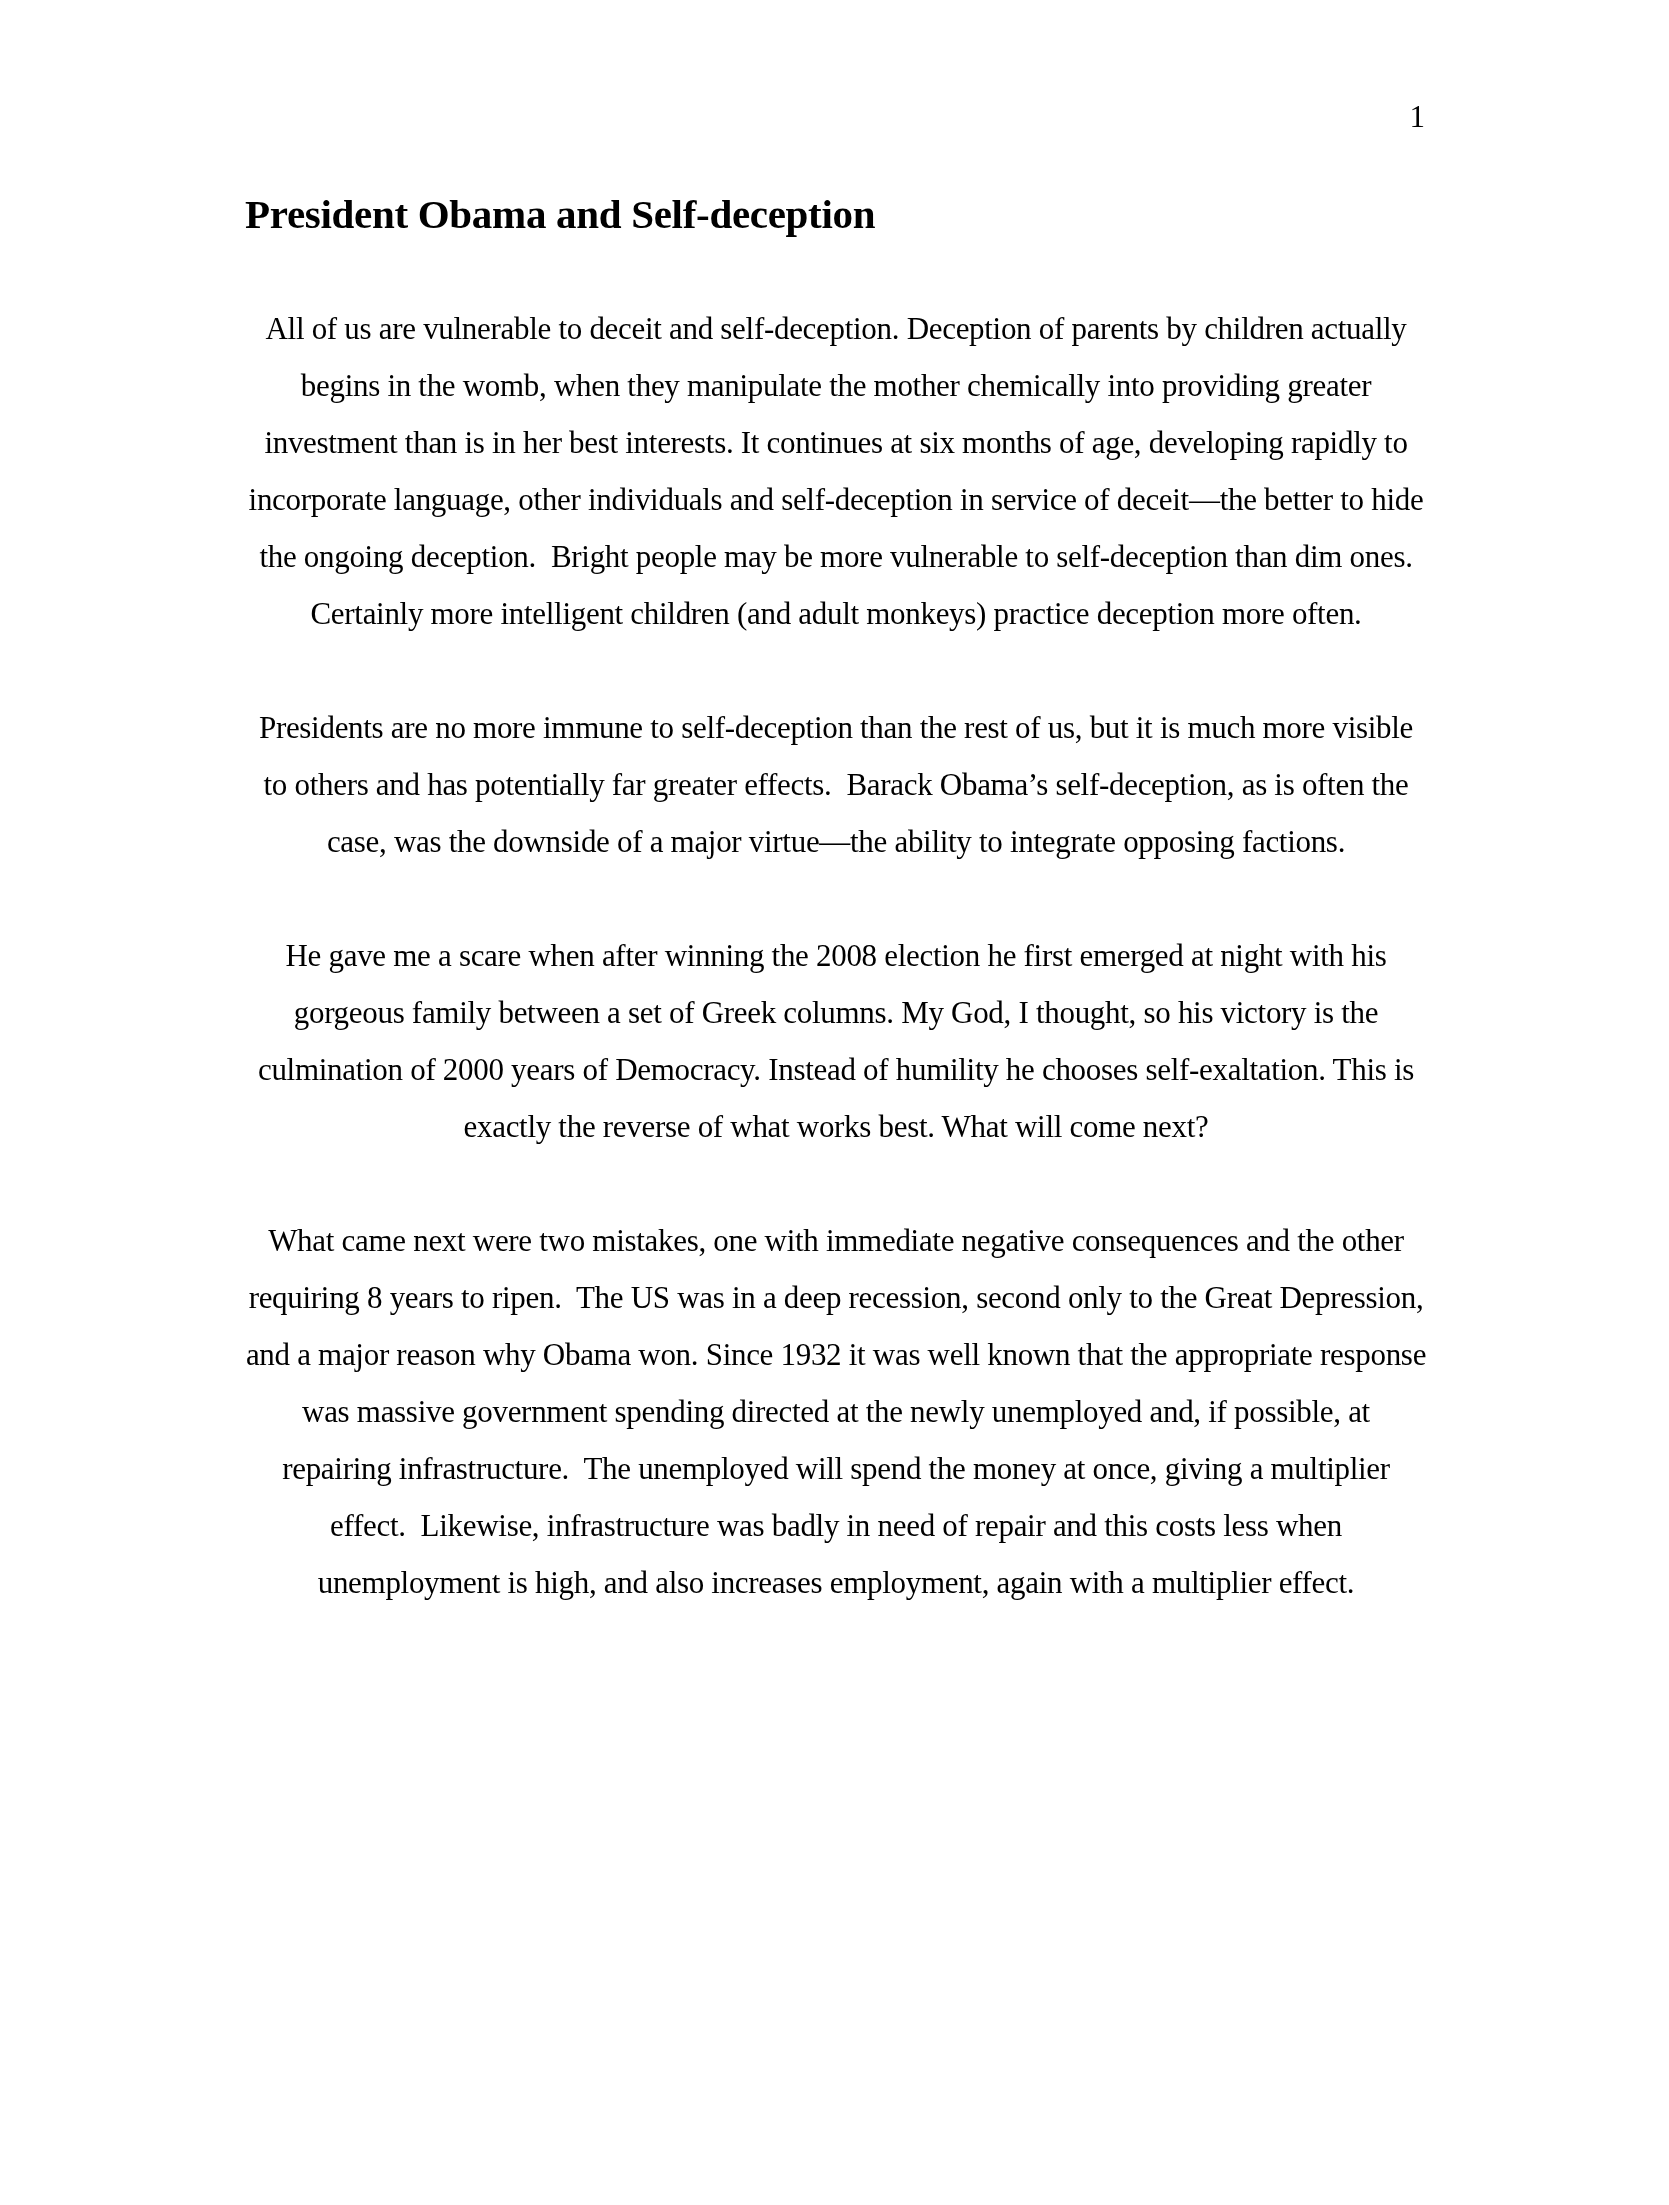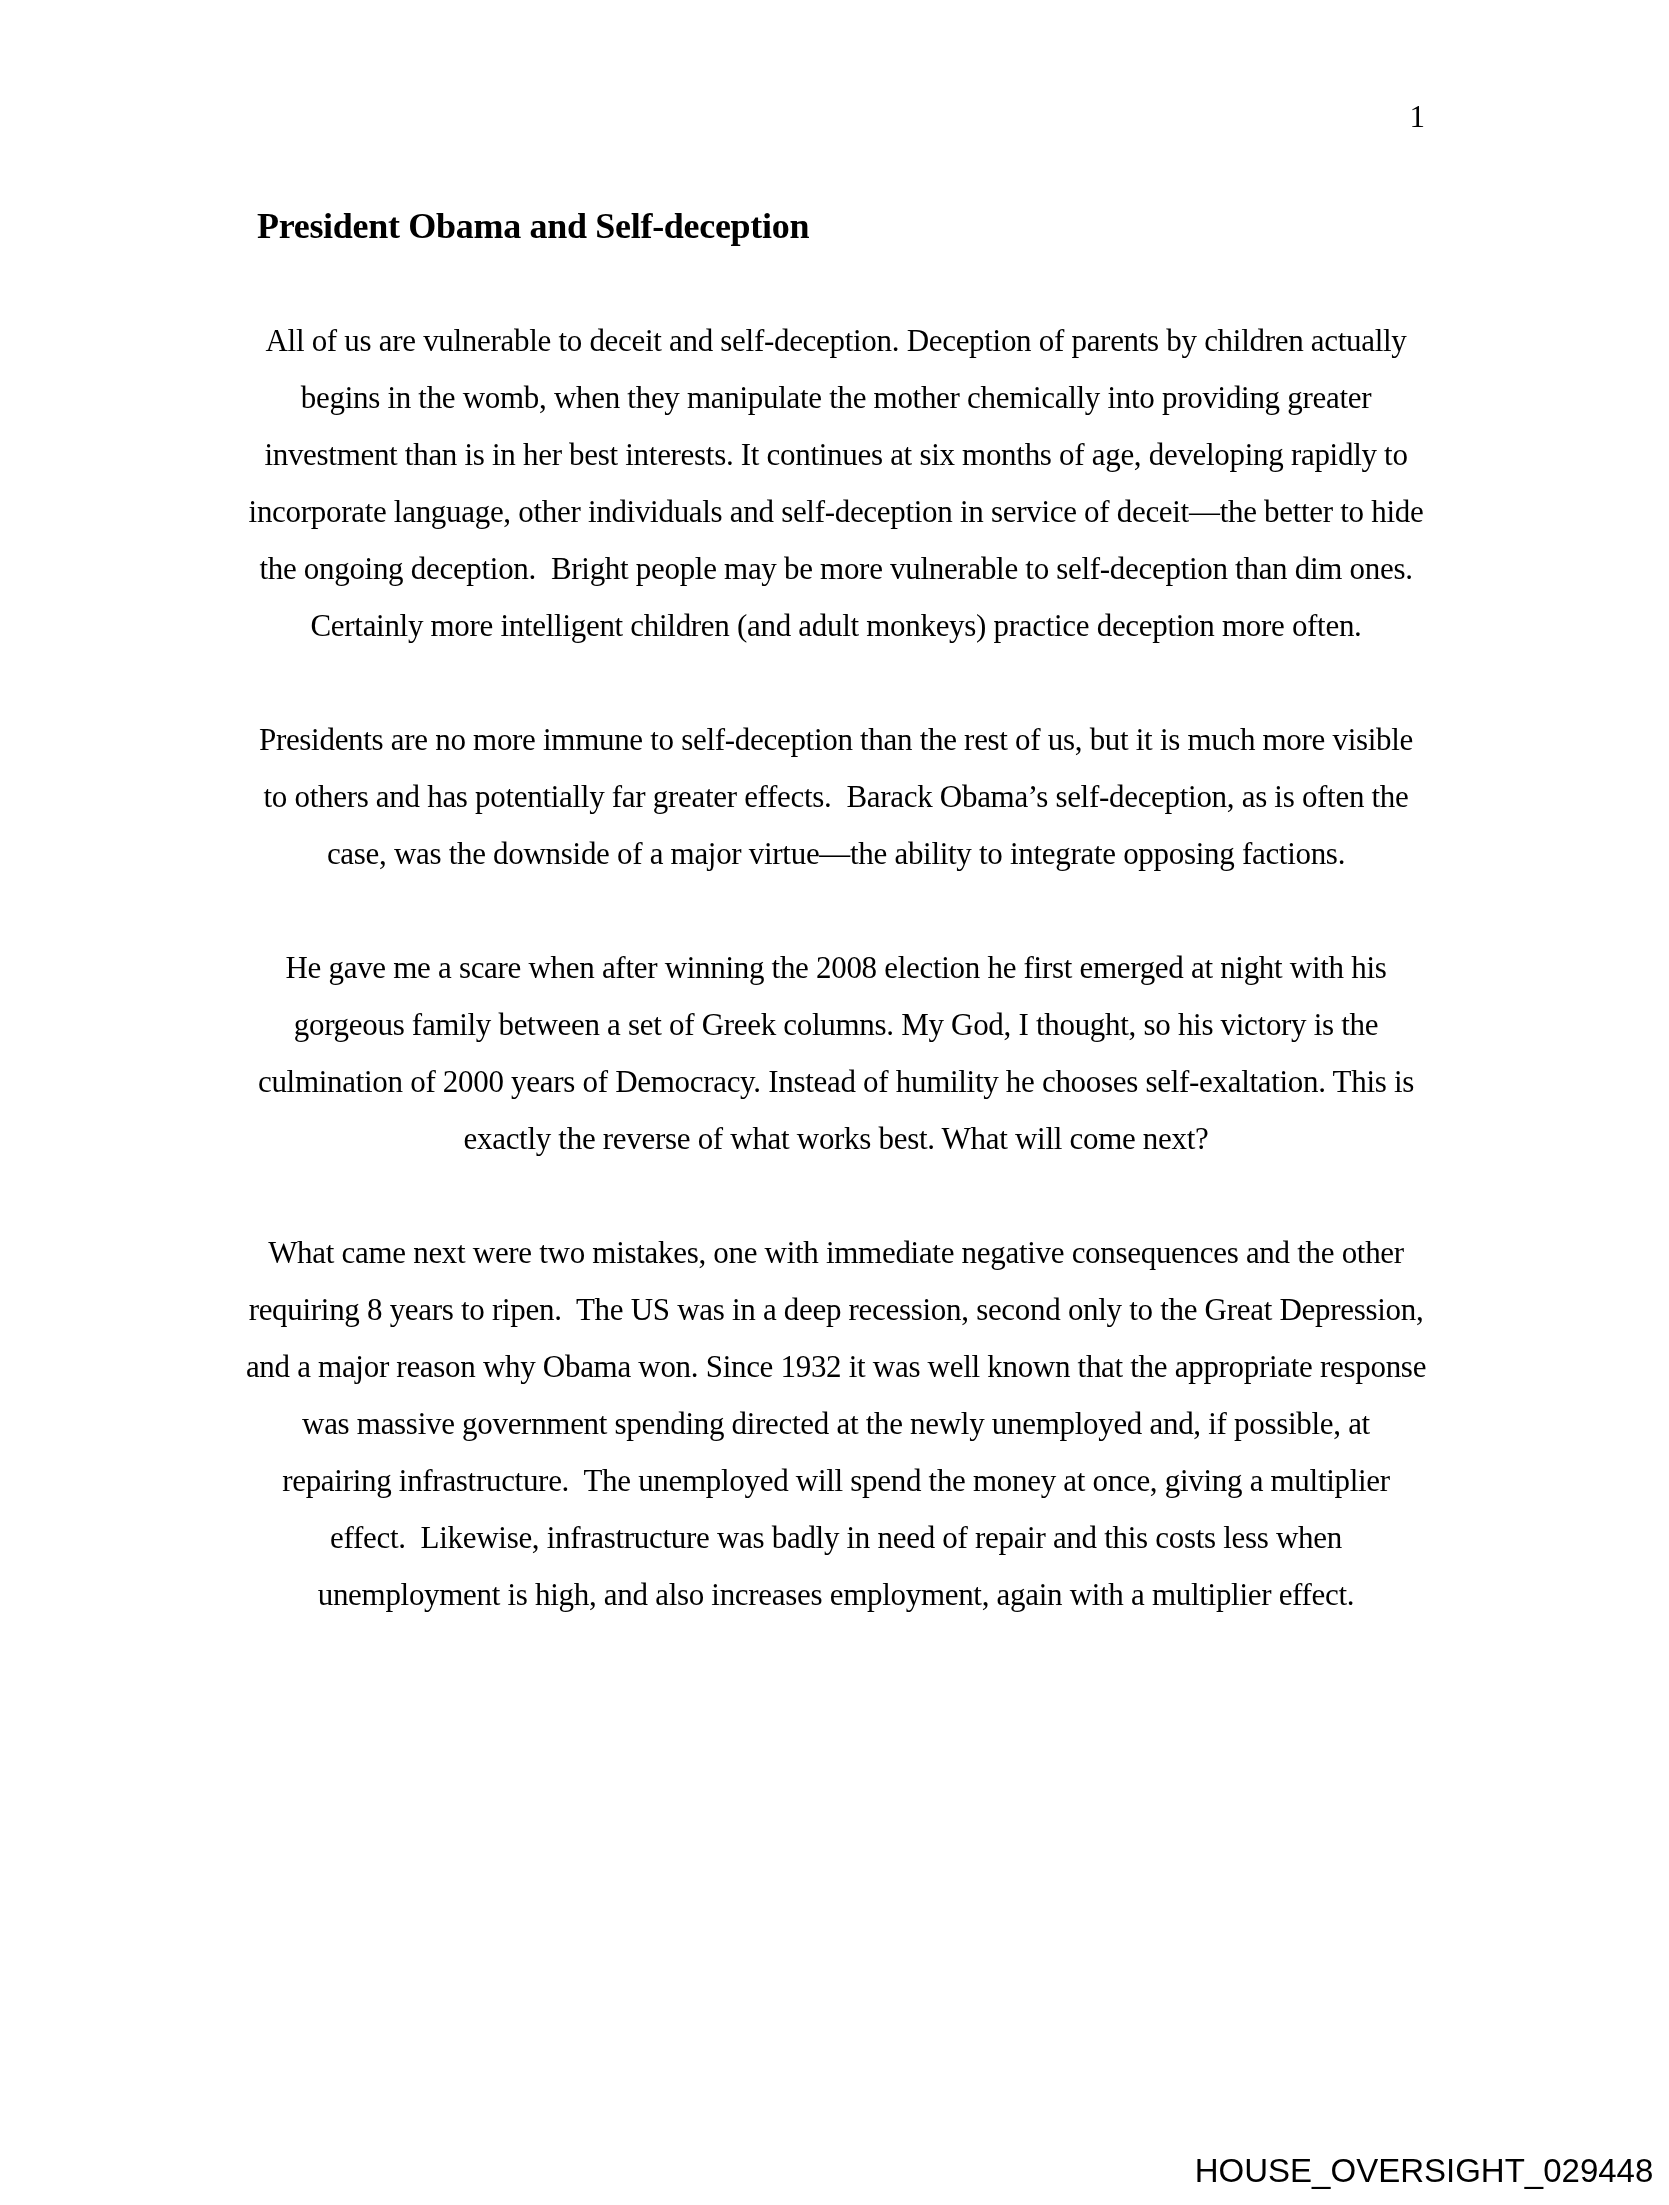--- a/index.html
+++ b/index.html
@@ -30,23 +30,23 @@
   .content {
     position: absolute;
     left: 245px;
     top: 186px;
     width: 1182px;
     font-size: 31px;
     line-height: 57px;
     letter-spacing: -0.3px;
   }
   .doc-title {
-    margin: 12px;
+    margin: 0;
     padding: 0;
-    font-size: 36px;
+    font-size: 41px;
     font-weight: bold;
     line-height: 57px;
   }
   .para {
     margin: 57px 0 0 0;
     padding: 0;
     white-space: pre-wrap; 
     text-align: center;
   }
   .bates-footer {
@@ -70,16 +70,15 @@
 
     <p class="para">All of us are vulnerable to deceit and self-deception. Deception of parents by children actually begins in the womb, when they manipulate the mother chemically into providing greater investment than is in her best interests. It continues at six months of age, developing rapidly to incorporate language, other individuals and self-deception in service of deceit—the better to hide the ongoing deception.  Bright people may be more vulnerable to self-deception than dim ones. Certainly more intelligent children (and adult monkeys) practice deception more often.</p>
 
     <p class="para">Presidents are no more immune to self-deception than the rest of us, but it is much more visible to others and has potentially far greater effects.  Barack Obama’s self-deception, as is often the case, was the downside of a major virtue—the ability to integrate opposing factions.</p>
 
     <p class="para">He gave me a scare when after winning the 2008 election he first emerged at night with his gorgeous family between a set of Greek columns. My God, I thought, so his victory is the culmination of 2000 years of Democracy. Instead of humility he chooses self-exaltation. This is exactly the reverse of what works best. What will come next?</p>
 
     <p class="para">What came next were two mistakes, one with immediate negative consequences and the other requiring 8 years to ripen.  The US was in a deep recession, second only to the Great Depression, and a major reason why Obama won. Since 1932 it was well known that the appropriate response was massive government spending directed at the newly unemployed and, if possible, at repairing infrastructure.  The unemployed will spend the money at once, giving a multiplier effect.  Likewise, infrastructure was badly in need of repair and this costs less when unemployment is high, and also increases employment, again with a multiplier effect.</p>
   </div>
 
-  <div class="bates-footer">HOUSE_OVERSIGHT_029448</div>
 
 </div>
 
 
 </body></html>

